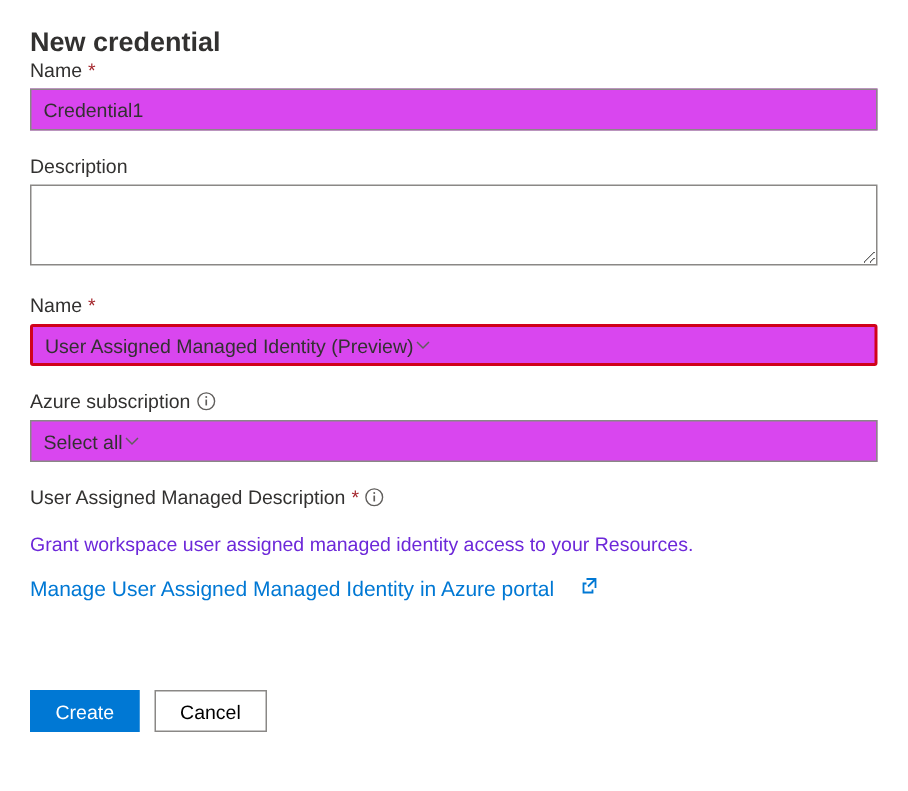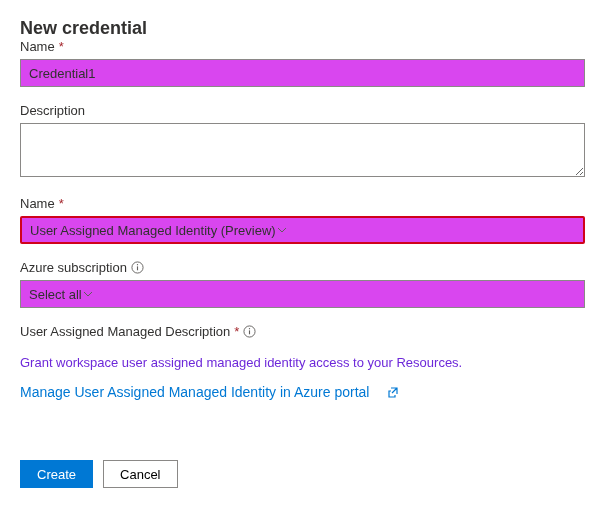--- a/index.html
+++ b/index.html
@@ -74,21 +74,20 @@
       color: #6d28d9;
       font-size: 13px;
       margin-top: 6px;
       margin-bottom: 14px;
     }
     .link {
       color: #0078d4;
       text-decoration: none;
       font-size: 14px;
       display: inline-flex;
-      align-items: center;
       gap: 18px;
       cursor: pointer;
     }
     .external-icon { display:inline-flex; }
     .footer {
       margin-top: 60px;
       display: flex;
       gap: 10px;
     }
     .btn {

